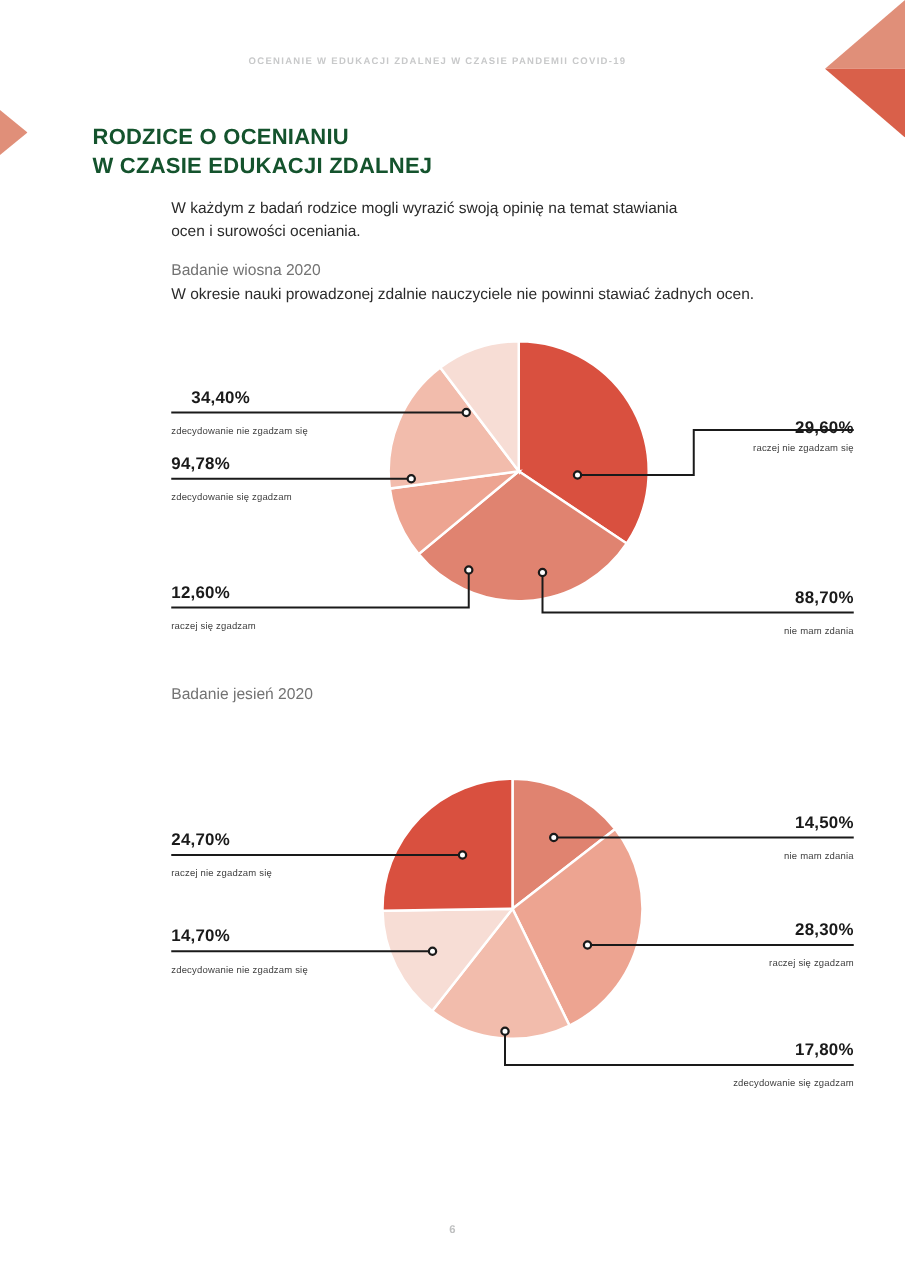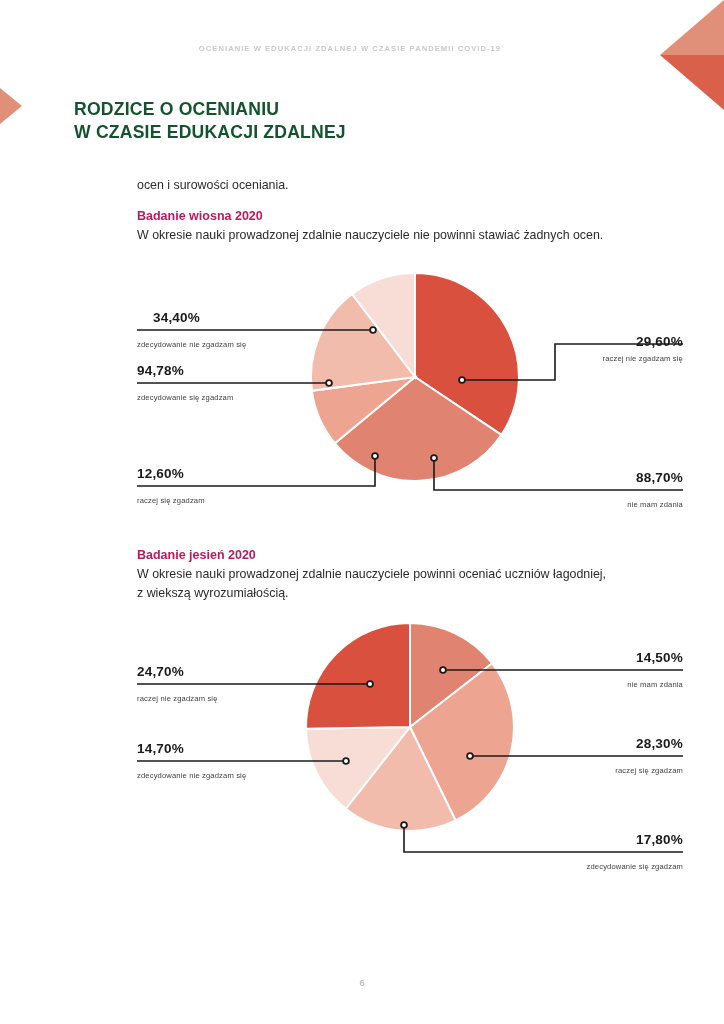--- a/index.html
+++ b/index.html
@@ -31,21 +31,21 @@
     font-size:17.6px; font-weight:bold; letter-spacing:.2px;
     line-height:1.28; color:#14532d; text-transform:uppercase;margin-left:33px;
   }
 
   
   .intro {
     position:absolute; left:137px; top:157px; width:520px;
     font-size:12.4px; line-height:1.52; color:#2b2b2b;
   }
   .sec { position:absolute; left:137px; width:545px; }
-  .sec-title { font-size:12.5px; font-weight:bold; color:#be185d; line-height:1.5; }
+  .sec-title { font-size:12.5px; font-weight:normal; color:#737373; line-height:1.5; }
   .sec-text { font-size:12.4px; line-height:1.52; color:#2b2b2b; }
   #sec-spring { top:207px; }
   #sec-autumn { top:546px; }
 
   
   .chart-block { position:absolute; left:0; width:724px; }
   #chart1 { top:258px; height:260px; }
   #chart2 { top:608px; height:260px; }
   .chart-svg { display:block; }
 
@@ -83,21 +83,21 @@
   </div>
 
   <div class="running-head">OCENIANIE W EDUKACJI ZDALNEJ W CZASIE PANDEMII COVID-19</div>
 
   <h1 class="page-title">
     <span>RODZICE O OCENIANIU</span><br>
     <span>W CZASIE EDUKACJI ZDALNEJ</span>
   </h1>
 
   <p class="intro">
-    <br>
+    <span>W każdym z badań rodzice mogli wyrazić swoją opinię na temat stawiania</span><br>
     <span>ocen i surowości oceniania.</span>
   </p>
 
   <div class="sec" id="sec-spring">
     <div class="sec-title">Badanie wiosna 2020</div>
     <div class="sec-text">W okresie nauki prowadzonej zdalnie nauczyciele nie powinni stawiać żadnych ocen.</div>
   </div>
 
   <div class="chart-block" id="chart1">
     <svg class="chart-svg" width="724" height="260" viewBox="0 0 724 260">
@@ -138,24 +138,20 @@
 
     <div class="pct right" style="right:41px; top:76px;">29,60%</div>
     <div class="cap right" style="right:41px; top:96px;">raczej nie zgadzam się</div>
 
     <div class="pct right" style="right:41px; top:212px;">88,70%</div>
     <div class="cap right" style="right:41px; top:242px;">nie mam zdania</div>
   </div>
 
   <div class="sec" id="sec-autumn">
     <div class="sec-title">Badanie jesień 2020</div>
-    <div class="sec-text">
-      <span>W okresie nauki prowadzonej zdalnie nauczyciele powinni oceniać uczniów łagodniej,</span><br>
-      <span>z wiekszą wyrozumiałością.</span>
-    </div>
   </div>
 
   <div class="chart-block" id="chart2">
     <svg class="chart-svg" width="724" height="260" viewBox="0 0 724 260">
 
       <g transform="translate(410,119)">
         <path d="M0,0 L0.00,-104.00 A104,104 0 0 1 82.17,-63.72 Z" fill="#e08370" stroke="#ffffff" stroke-width="2"></path>
         <path d="M0,0 L82.17,-63.72 A104,104 0 0 1 45.60,93.47 Z" fill="#eda491" stroke="#ffffff" stroke-width="2"></path>
         <path d="M0,0 L45.60,93.47 A104,104 0 0 1 -64.27,81.75 Z" fill="#f2bcac" stroke="#ffffff" stroke-width="2"></path>
         <path d="M0,0 L-64.27,81.75 A104,104 0 0 1 -103.99,1.65 Z" fill="#f7ddd5" stroke="#ffffff" stroke-width="2"></path>

